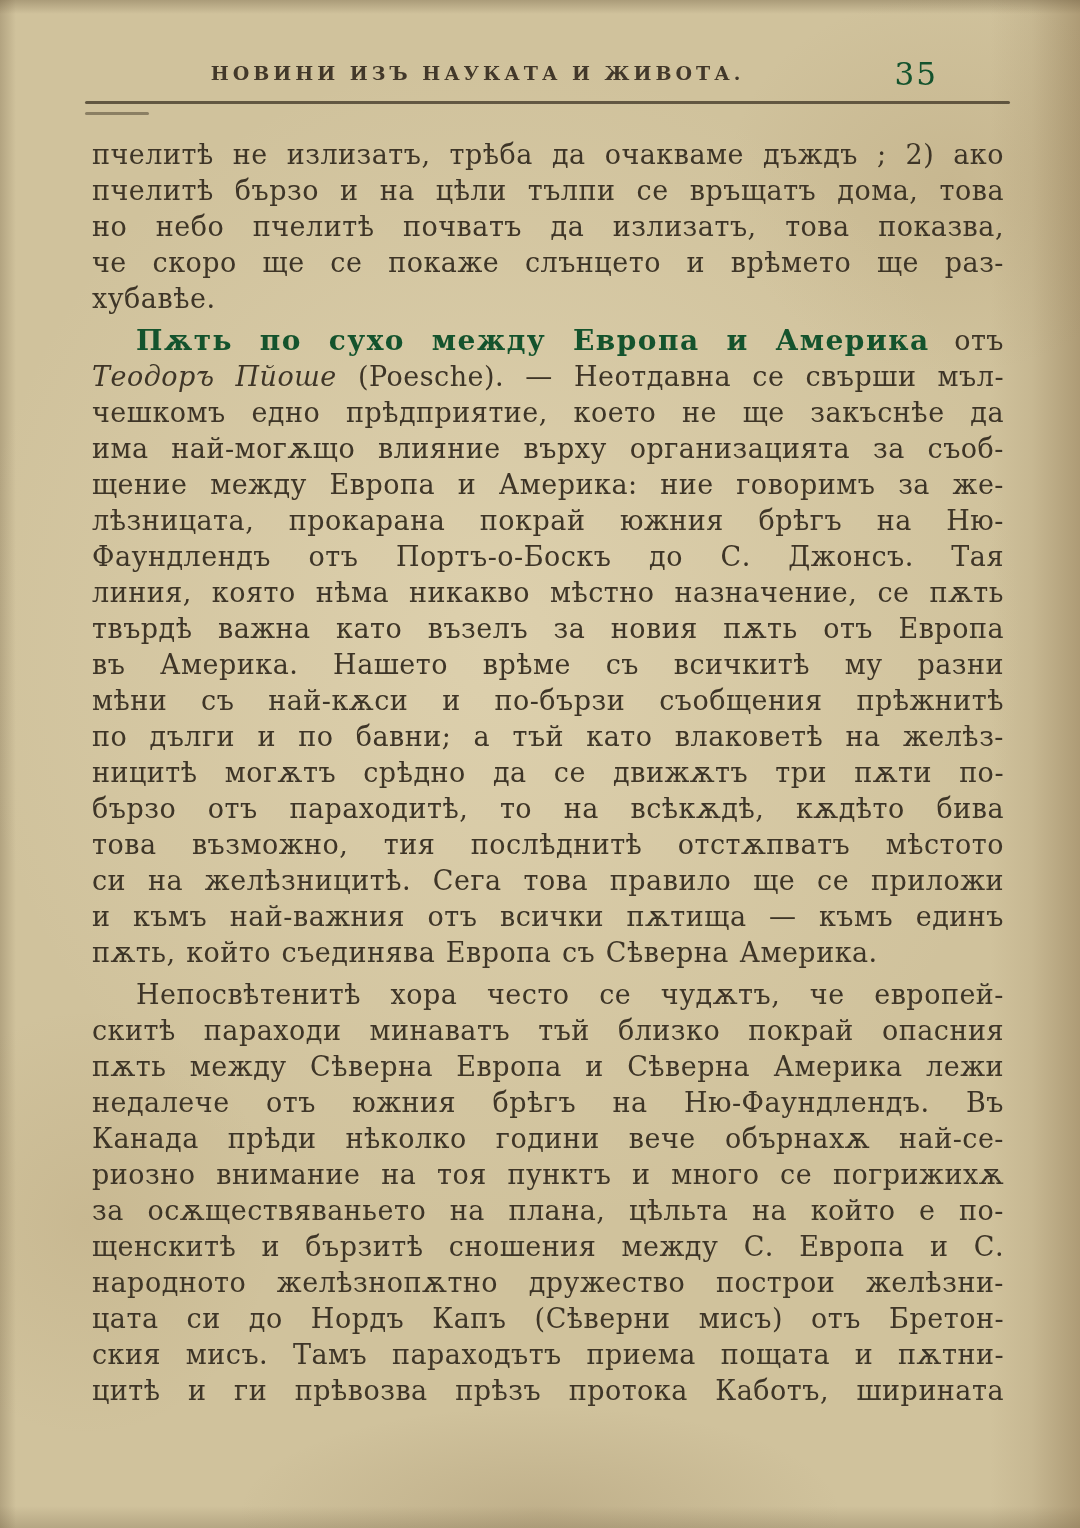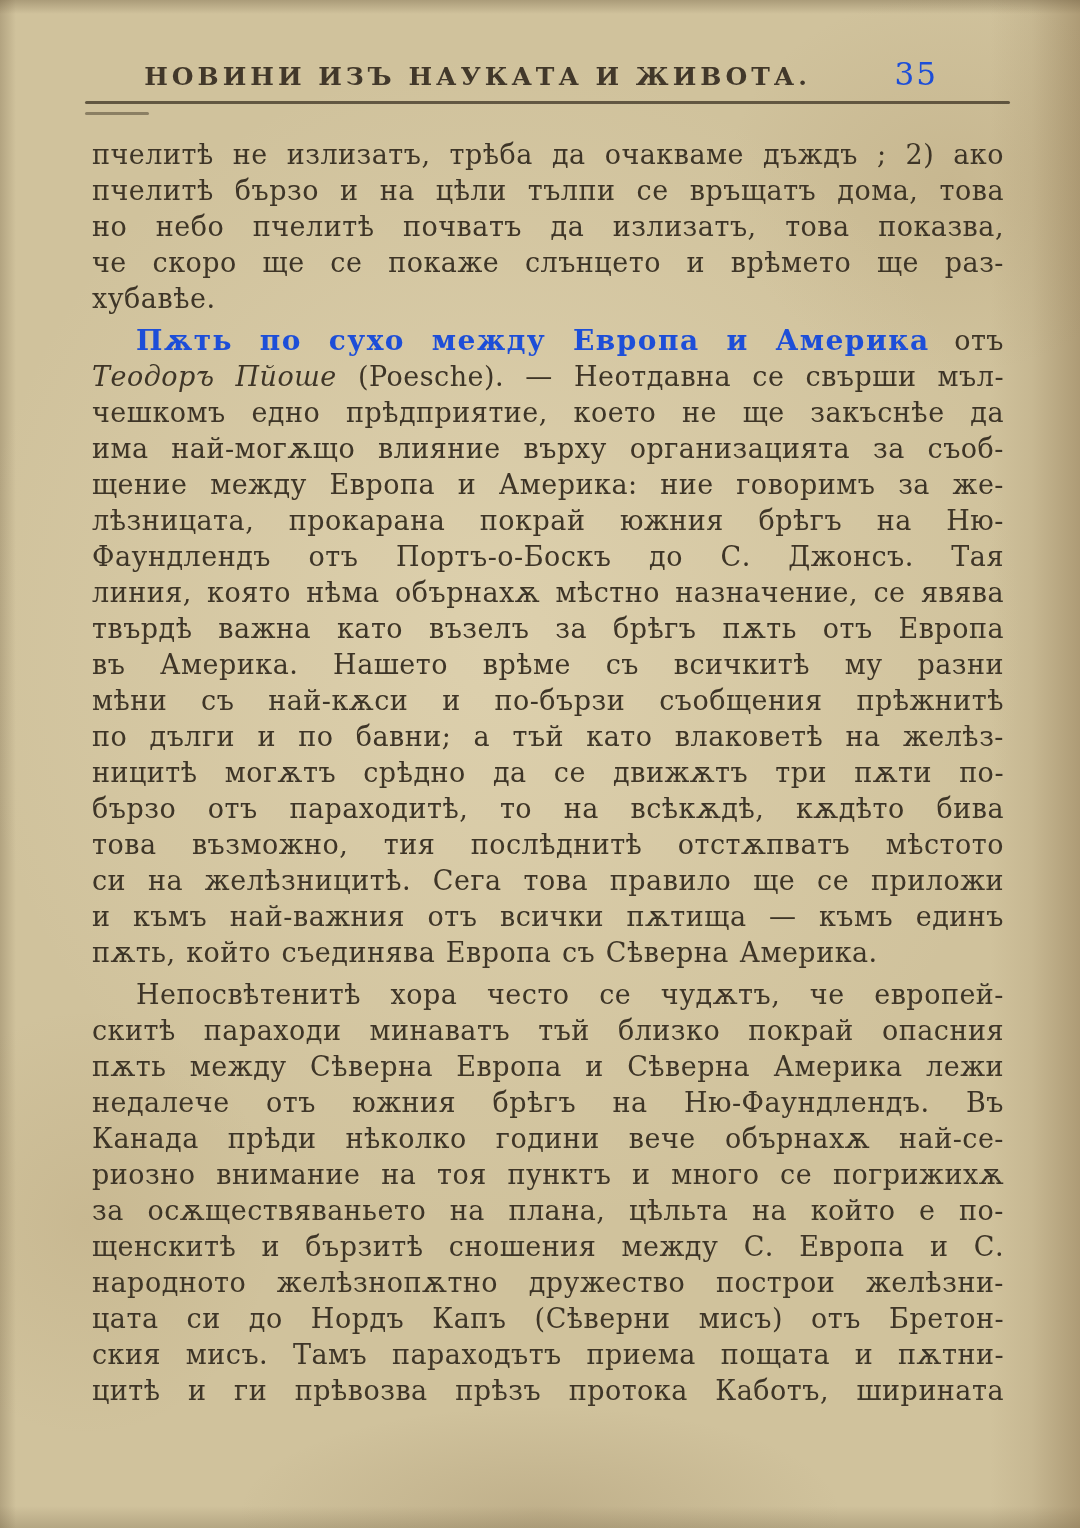--- a/index.html
+++ b/index.html
@@ -28,32 +28,32 @@
     left: 85px;
     width: 925px;
     height: 34px;
   }
   .running-title {
     position: absolute;
     left: 0;
     right: 140px;
     text-align: center;
     font-weight: bold;
-    font-size: 25px;
+    font-size: 19px;
     letter-spacing: 4px;
     color: #42382a;
     white-space: nowrap;
   }
   .page-number {
     position: absolute;
     right: 72px;
     top: -6px;
     font-size: 31px;
     letter-spacing: 2px;
-    color: #1d4ed8;
+    color: #14532d;
   }
   .header-rule {
     position: absolute;
     top: 101px;
     left: 85px;
     width: 925px;
     height: 3px;
     background: rgba(56,46,30,.72);
     border-radius: 2px;
   }
@@ -87,21 +87,21 @@
   }
   .line.last {
     text-align: center;
     text-align-last: left;
   }
   .line.indent { text-indent: 44px; }
   .run-bold {
     font-weight: bold;
     font-size: 28px;
     letter-spacing: 1.5px;
-    color: #1d4ed8;
+    color: #14532d;
   }
   .run-italic { font-style: italic; }
 </style>
 </head>
 <body>
 
 <div class="page-header">
   <div class="running-title">НОВИНИ ИЗЪ НАУКАТА И ЖИВОТА.</div>
   <div class="page-number">35</div>
 </div>
@@ -118,22 +118,22 @@
       <div class="line last"><span>хубавѣе.</span></div>
     </div>
     <div class="paragraph">
       <div class="line indent"><span class="run-bold">Пѫть по сухо между Европа и Америка</span><span> отъ</span></div>
       <div class="line"><span class="run-italic">Теодоръ Пйоше</span><span> (Poesche). — Неотдавна се свърши мъл-</span></div>
       <div class="line"><span>чешкомъ едно прѣдприятие, което не ще закъснѣе да</span></div>
       <div class="line"><span>има най-могѫщо влияние върху организацията за съоб-</span></div>
       <div class="line"><span>щение между Европа и Америка: ние говоримъ за же-</span></div>
       <div class="line"><span>лѣзницата, прокарана покрай южния брѣгъ на Ню-</span></div>
       <div class="line"><span>Фаундлендъ отъ Портъ-о-Боскъ до С. Джонсъ. Тая</span></div>
-      <div class="line"><span>линия, която нѣма обърнахѫ мѣстно назначение, се явява</span></div>
-      <div class="line"><span>твърдѣ важна като възелъ за брѣгъ пѫть отъ Европа</span></div>
+      <div class="line"><span>линия, която нѣма никакво мѣстно назначение, се пѫть</span></div>
+      <div class="line"><span>твърдѣ важна като възелъ за новия пѫть отъ Европа</span></div>
       <div class="line"><span>въ Америка. Нашето врѣме съ всичкитѣ му разни</span></div>
       <div class="line"><span>мѣни съ най-кѫси и по-бързи съобщения прѣжнитѣ</span></div>
       <div class="line"><span>по дълги и по бавни; а тъй като влаковетѣ на желѣз-</span></div>
       <div class="line"><span>ницитѣ могѫтъ срѣдно да се движѫтъ три пѫти по-</span></div>
       <div class="line"><span>бързо отъ параходитѣ, то на всѣкѫдѣ, кѫдѣто бива</span></div>
       <div class="line"><span>това възможно, тия послѣднитѣ отстѫпватъ мѣстото</span></div>
       <div class="line"><span>си на желѣзницитѣ. Сега това правило ще се приложи</span></div>
       <div class="line"><span>и къмъ най-важния отъ всички пѫтища — къмъ единъ</span></div>
       <div class="line last"><span>пѫть, който съединява Европа съ Сѣверна Америка.</span></div>
     </div>

